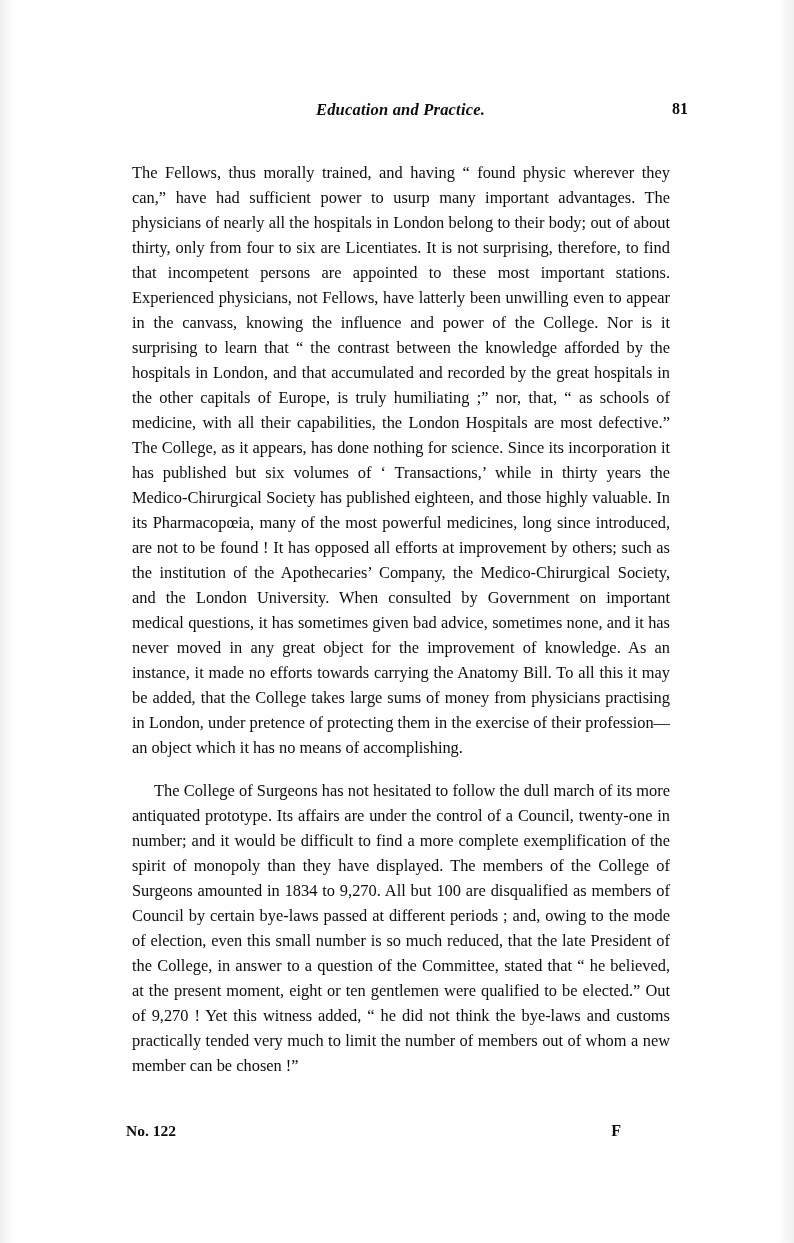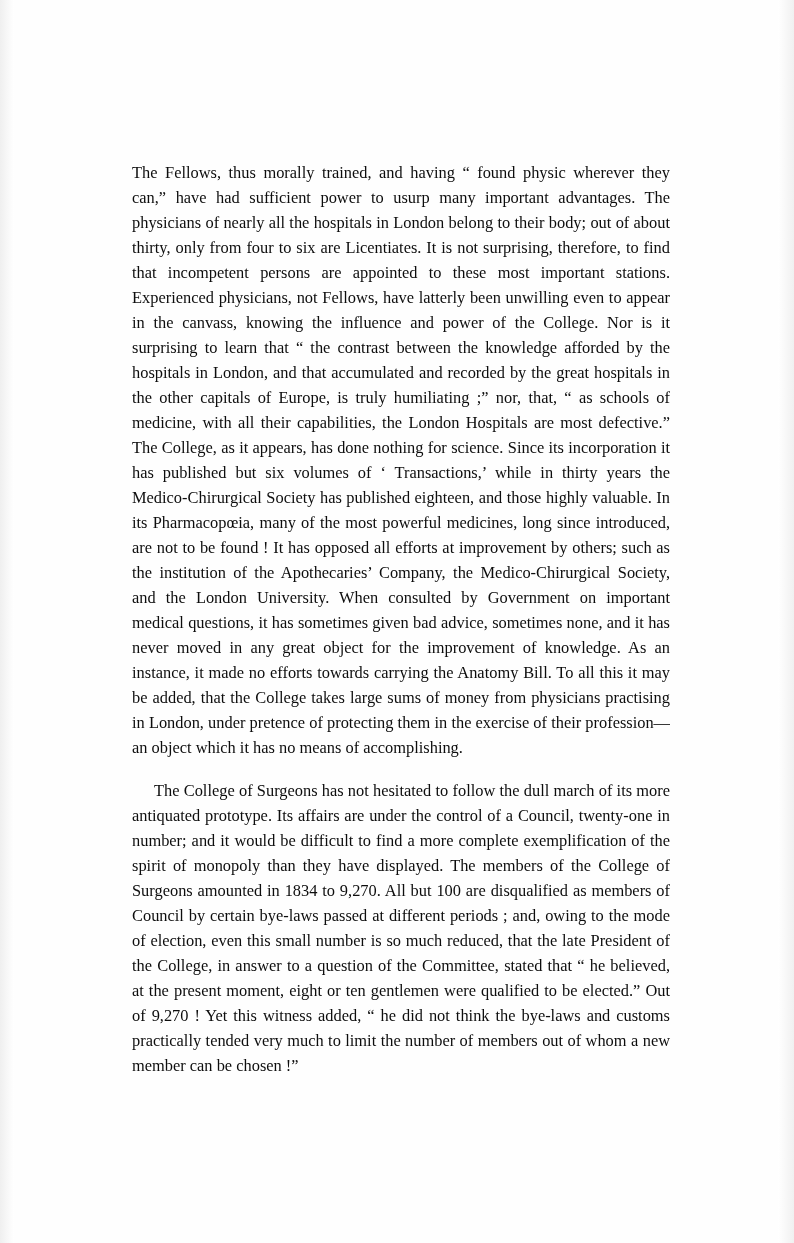--- a/index.html
+++ b/index.html
@@ -98,20 +98,28 @@
   }
 </style>
 </head>
 <body>
 
 <div class="page">
 
   <div class="edge-left"></div>
   <div class="edge-right"></div>
 
+  <div class="header">
+    <div class="header-title">Education and Practice.</div>
+    <div class="header-pageno">81</div>
+  </div>
 
   <div class="body-text">
     <p>The Fellows, thus morally trained, and having “ found physic wherever they can,” have had sufficient power to usurp many important advantages. The physicians of nearly all the hospitals in London belong to their body; out of about thirty, only from four to six are Licentiates. It is not surprising, therefore, to find that incompetent persons are appointed to these most important stations. Experienced physicians, not Fellows, have latterly been unwilling even to appear in the canvass, knowing the influence and power of the College. Nor is it surprising to learn that “ the contrast between the knowledge afforded by the hospitals in London, and that accumulated and recorded by the great hospitals in the other capitals of Europe, is truly humiliating ;” nor, that, “ as schools of medicine, with all their capabilities, the London Hospitals are most defective.” The College, as it appears, has done nothing for science. Since its incorporation it has published but six volumes of ‘ Transactions,’ while in thirty years the Medico-Chirurgical Society has published eighteen, and those highly valuable. In its Pharmacopœia, many of the most powerful medicines, long since introduced, are not to be found !  It has opposed all efforts at improvement by others; such as the institution of the Apothecaries’ Company, the Medico-Chirurgical Society, and the London University. When consulted by Government on important medical questions, it has sometimes given bad advice, sometimes none, and it has never moved in any great object for the improvement of knowledge. As an instance, it made no efforts towards carrying the Anatomy Bill. To all this it may be added, that the College takes large sums of money from physicians practising in London, under pretence of protecting them in the exercise of their profession—an object which it has no means of accomplishing.</p>
     <p class="indent">The College of Surgeons has not hesitated to follow the dull march of its more antiquated prototype. Its affairs are under the control of a Council, twenty-one in number; and it would be difficult to find a more complete exemplification of the spirit of monopoly than they have displayed. The members of the College of Surgeons amounted in 1834 to 9,270. All but 100 are disqualified as members of Council by certain bye-laws passed at different periods ; and, owing to the mode of election, even this small number is so much reduced, that the late President of the College, in answer to a question of the Committee, stated that “ he believed, at the present moment, eight or ten gentlemen were qualified to be elected.” Out of 9,270 ! Yet this witness added, “ he did not think the bye-laws and customs practically tended very much to limit the number of members out of whom a new member can be chosen !”</p>
   </div>
 
+  <div class="footer">
+    <div class="footer-left">No. 122</div>
+    <div class="footer-right">F</div>
+  </div>
 
 </div>
 
 </body></html>

